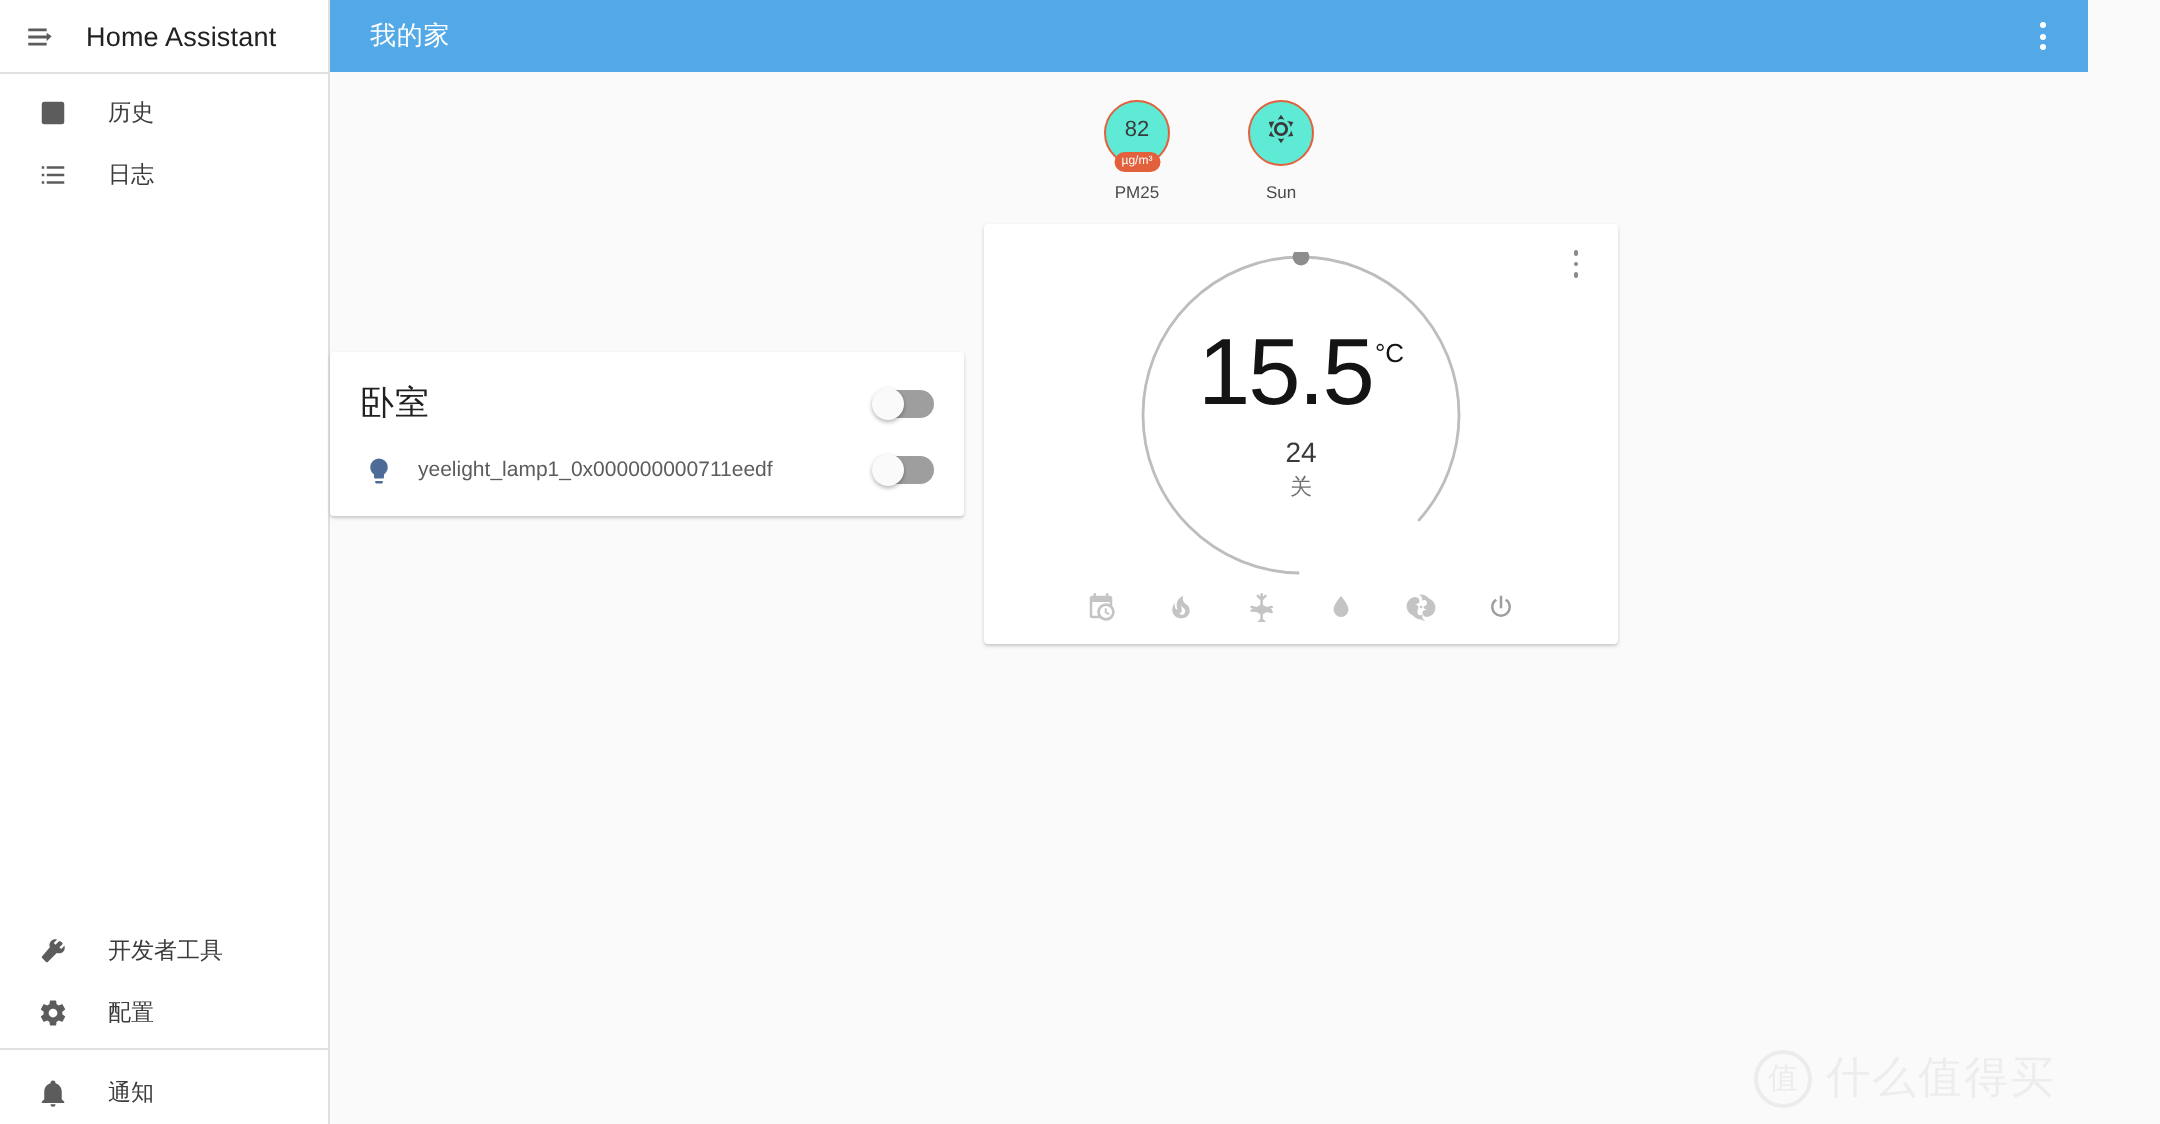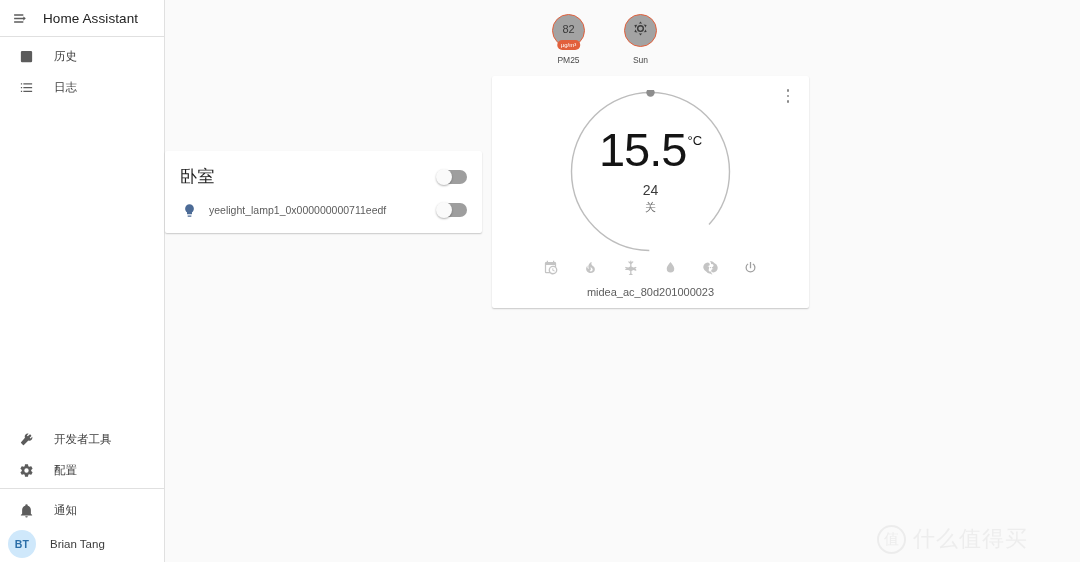--- a/index.html
+++ b/index.html
@@ -60,21 +60,21 @@
   .kebab { width: 26px; height: 26px; display:flex; flex-direction: column; align-items:center; justify-content:center; gap:2.5px; cursor:pointer; }
   .kebab i { width: 3px; height: 3px; border-radius: 50%; background: #ffffff; display:block; }
 
   .content { flex: 1 1 auto; position: relative; }
 
   
   .badges { display: flex; justify-content: center; gap: 16px; padding-top: 14px; }
   .badge { width: 56px; display: flex; flex-direction: column; align-items: center; cursor: pointer; }
   .badge-circle {
     width: 33px; height: 33px; border-radius: 50%;
-    border: 1.6px solid #e2603c; background: #a3a3a3;
+    border: 1.6px solid #e2603c; background: #5eead4;
     display: flex; align-items: center; justify-content: center;
     position: relative;
   }
   .badge-val { font-size: 11px; color: #3a3a3a; line-height: 1; margin-bottom: 3px; }
   .badge-unit {
     position: absolute; bottom: -4px; left: 50%; transform: translateX(-50%);
     background: #e2603c; color: #ffffff; font-size: 6px; line-height: 1;
     padding: 2.2px 4px; border-radius: 7px; white-space: nowrap;
   }
   .badge-name { font-size: 8.5px; color: #4a4a4a; margin-top: 8px; white-space: nowrap; }
@@ -198,29 +198,33 @@
 
     <div class="sb-foot">
       <div class="sb-item">
         <span class="ic">
           <svg width="15" height="15" viewBox="0 0 24 24">
               <path fill="#5c5c5c" d="M21 19v1H3v-1l2-2v-6c0-3.1 2.03-5.83 5-6.71V4a2 2 0 0 1 2-2 2 2 0 0 1 2 2v.29c2.97.88 5 3.61 5 6.71v6l2 2m-7 2a2 2 0 0 1-2 2 2 2 0 0 1-2-2h4Z"></path>
             </svg>
         </span>
         <span class="lb">通知</span>
       </div>
-      <div class="sb-user">
-        <span class="avatar">BT</span>
-        <span class="lb">Brian Tang</span>
-      </div>
     </div>
   </div>
 
   <div id="main">
 
+    <div class="topbar">
+      <div class="topbar-title">我的家</div>
+      <div class="kebab">
+          <i></i>
+          <i></i>
+          <i></i>
+        </div>
+    </div>
 
     <div class="content">
 
       <div class="badges">
         <div class="badge">
           <div class="badge-circle">
             <span class="badge-val">82</span>
             <span class="badge-unit">µg/m³</span>
           </div>
           <div class="badge-name">PM25</div>
@@ -311,21 +315,20 @@
                   <path fill="#c4c4c4" d="M12 11a1 1 0 0 0-1 1 1 1 0 0 0 1 1 1 1 0 0 0 1-1 1 1 0 0 0-1-1m0-9c2.05 0 4.1.78 5.66 2.34A7.97 7.97 0 0 1 19.5 12c-1.04 2.22-3.36 2.2-4.5 1.5-.74-.46-1.06-1.28-.98-2.08C16.5 11 17.5 9 16.5 7.5 15.66 6.24 13.84 6 12.75 7c.7-1.97-.3-4.2-2.1-4.8.45-.13.9-.2 1.35-.2M2.34 6.34c1.45-1.45 3.34-2.22 5.25-2.3 2.45.11 3.4 2.23 3.23 3.55-.11.87-.76 1.5-1.55 1.73-1.6.47-3.8.94-4.1 2.68-.25 1.48 1.05 2.82 2.5 2.6-1.8 1.05-2.3 3.46-1.2 5.05-.35-.26-.7-.54-1.02-.86a7.97 7.97 0 0 1-3.11-12.45M12 22c-2.05 0-4.1-.78-5.66-2.34a7.97 7.97 0 0 1-1.84-7.66c1.04-2.22 3.36-2.2 4.5-1.5.74.46 1.06 1.28.98 2.08-.48 1.42-1.48 3.42-.48 4.92.84 1.26 2.66 1.5 3.75.5-.7 1.97.3 4.2 2.1 4.8-.45.13-.9.2-1.35.2M21.66 17.66c-1.45 1.45-3.34 2.22-5.25 2.3-2.45-.11-3.4-2.23-3.23-3.55.11-.87.76-1.5 1.55-1.73 1.6-.47 3.8-.94 4.1-2.68.25-1.48-1.05-2.82-2.5-2.6 1.8-1.05 2.3-3.46 1.2-5.05.35.26.7.54 1.02.86a7.97 7.97 0 0 1 3.11 12.45Z"></path>
                 </svg>
             </div>
             <div class="mode">
               <svg width="15" height="15" viewBox="0 0 24 24">
                   <path fill="#9e9e9e" d="M16.56 5.44l-1.45 1.45A5.97 5.97 0 0 1 18 12a6 6 0 0 1-6 6 6 6 0 0 1-6-6c0-2.17 1.16-4.06 2.88-5.12L7.44 5.44A7.96 7.96 0 0 0 4 12a8 8 0 0 0 8 8 8 8 0 0 0 8-8c0-2.72-1.36-5.12-3.44-6.56M13 3h-2v10h2V3Z"></path>
                 </svg>
             </div>
           </div>
 
-          <div class="thermo-name">midea_ac_80d201000023</div>
         </div>
       </div>
 
       <div class="watermark">
         <span class="wm-logo">值</span>
         <span class="wm-text">什么值得买</span>
       </div>
 
     </div>
   </div>

